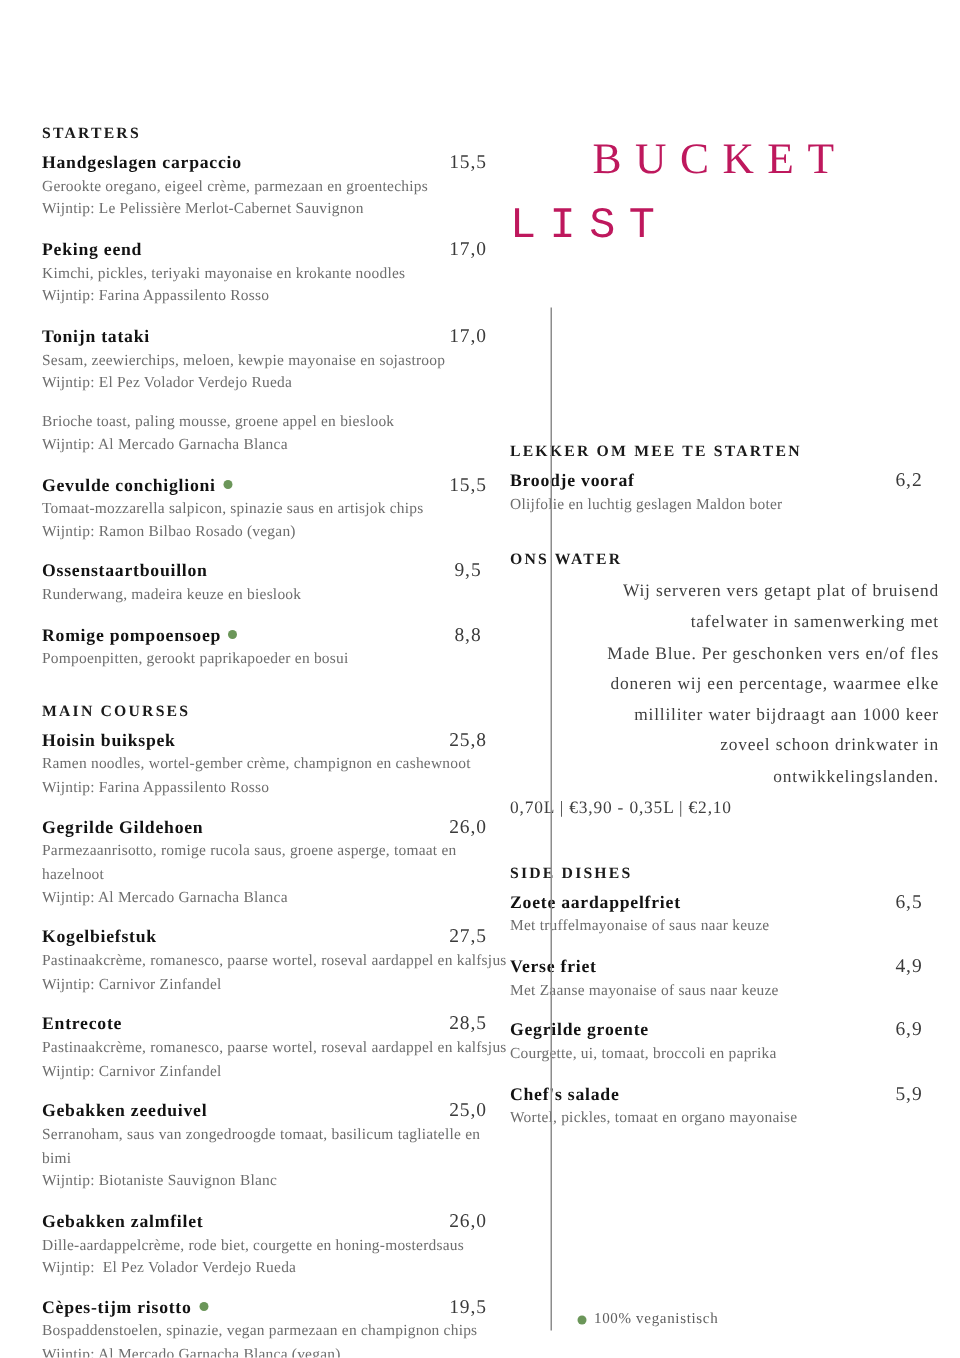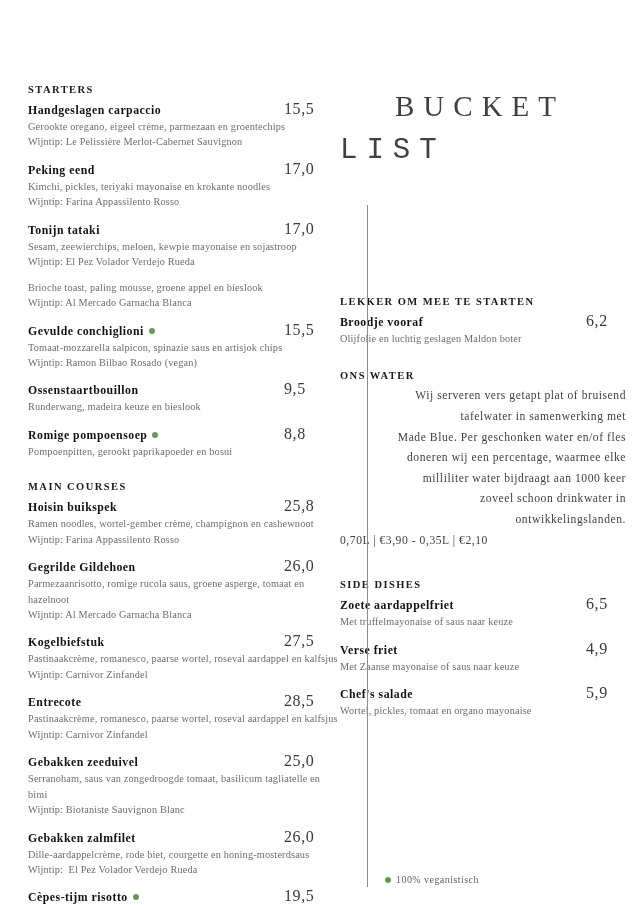--- a/index.html
+++ b/index.html
@@ -43,21 +43,21 @@
   
   .brand {
     text-align: center;
     margin: 0 0 0 0;
     padding-right: 6px;
   }
   .brand-line1, .brand-line2 {
     font-size: 29px;
     letter-spacing: 9px;
     font-weight: 400;
-    color: #404040;
+    color: #be185d;
     line-height: 1.55;
     white-space: nowrap;
   }
   .brand-line2 {
     text-align: left;
     padding-right: 30px;
     font-family: Liberation Mono, monospace;
   }
   
   .section-head {
@@ -90,25 +90,25 @@
     height: 6px;
     border-radius: 50%;
     background: #6b9659;
     margin-left: 5px;
     flex: none;
     position: relative;
     top: -1px;
   }
   .spacer { flex: 1 1 auto; }
   .item-price {
-    font-size: 16px;
+    font-size: 13px;
     color: #3a3a3a;
     letter-spacing: 0.6px;
     white-space: nowrap;
-    text-align: left;
+    text-align: center;
   }
   .col-left .item-price { width: 56px; }
   .col-right .item-price { width: 40px; }
   .item-desc {
     font-size: 10.3px;
     color: #6d6d6d;
     line-height: 1.5;
     letter-spacing: 0.15px;
   }
   .item-wine {
@@ -281,20 +281,21 @@
             <div class="item-desc">Dille-aardappelcrème, rode biet, courgette en honing-mosterdsaus</div>
             <div class="item-wine">Wijntip:  El Pez Volador Verdejo Rueda</div>
           </div>
           <div class="item">
             <div class="item-head">
               <span class="item-name">Cèpes-tijm risotto</span>
               <span class="vdot"></span>
               <span class="spacer"></span>
               <span class="item-price">19,5</span>
             </div>
+            <div class="item-desc">Bospaddenstoelen, spinazie, vegan parmezaan en champignon chips</div>
             <div class="item-wine">Wijntip: Al Mercado Garnacha Blanca (vegan)</div>
           </div>
         </div>
       </div>
   </div>
 
   <div class="col-right">
 
     <div class="brand">
       <div class="brand-line1">BUCKET</div>
@@ -313,21 +314,21 @@
             <div class="item-desc">Olijfolie en luchtig geslagen Maldon boter</div>
           </div>
         </div>
     </div>
 
     <div class="rblock rblock-water">
       <div class="section-head">ONS WATER</div>
       <div class="water-body" id="water-body">
           <div>Wij serveren vers getapt plat of bruisend</div>
           <div>tafelwater in samenwerking met</div>
-          <div>Made Blue. Per geschonken water en/of fles</div>
+          <div>Made Blue. Per geschonken vers en/of fles</div>
           <div>doneren wij een percentage, waarmee elke</div>
           <div>milliliter water bijdraagt aan 1000 keer</div>
           <div>zoveel schoon drinkwater in</div>
           <div>ontwikkelingslanden.</div>
         </div>
       <div class="water-prices">0,70L | €3,90 - 0,35L | €2,10</div>
     </div>
 
     <div class="rblock rblock-sides">
       <div class="section-head">SIDE DISHES</div>
@@ -343,20 +344,28 @@
           <div class="item">
             <div class="item-head">
               <span class="item-name">Verse friet</span>
               <span class="spacer"></span>
               <span class="item-price">4,9</span>
             </div>
             <div class="item-desc">Met Zaanse mayonaise of saus naar keuze</div>
           </div>
           <div class="item">
             <div class="item-head">
+              <span class="item-name">Gegrilde groente</span>
+              <span class="spacer"></span>
+              <span class="item-price">6,9</span>
+            </div>
+            <div class="item-desc">Courgette, ui, tomaat, broccoli en paprika</div>
+          </div>
+          <div class="item">
+            <div class="item-head">
               <span class="item-name">Chef's salade</span>
               <span class="spacer"></span>
               <span class="item-price">5,9</span>
             </div>
             <div class="item-desc">Wortel, pickles, tomaat en organo mayonaise</div>
           </div>
         </div>
     </div>
 
   </div>

